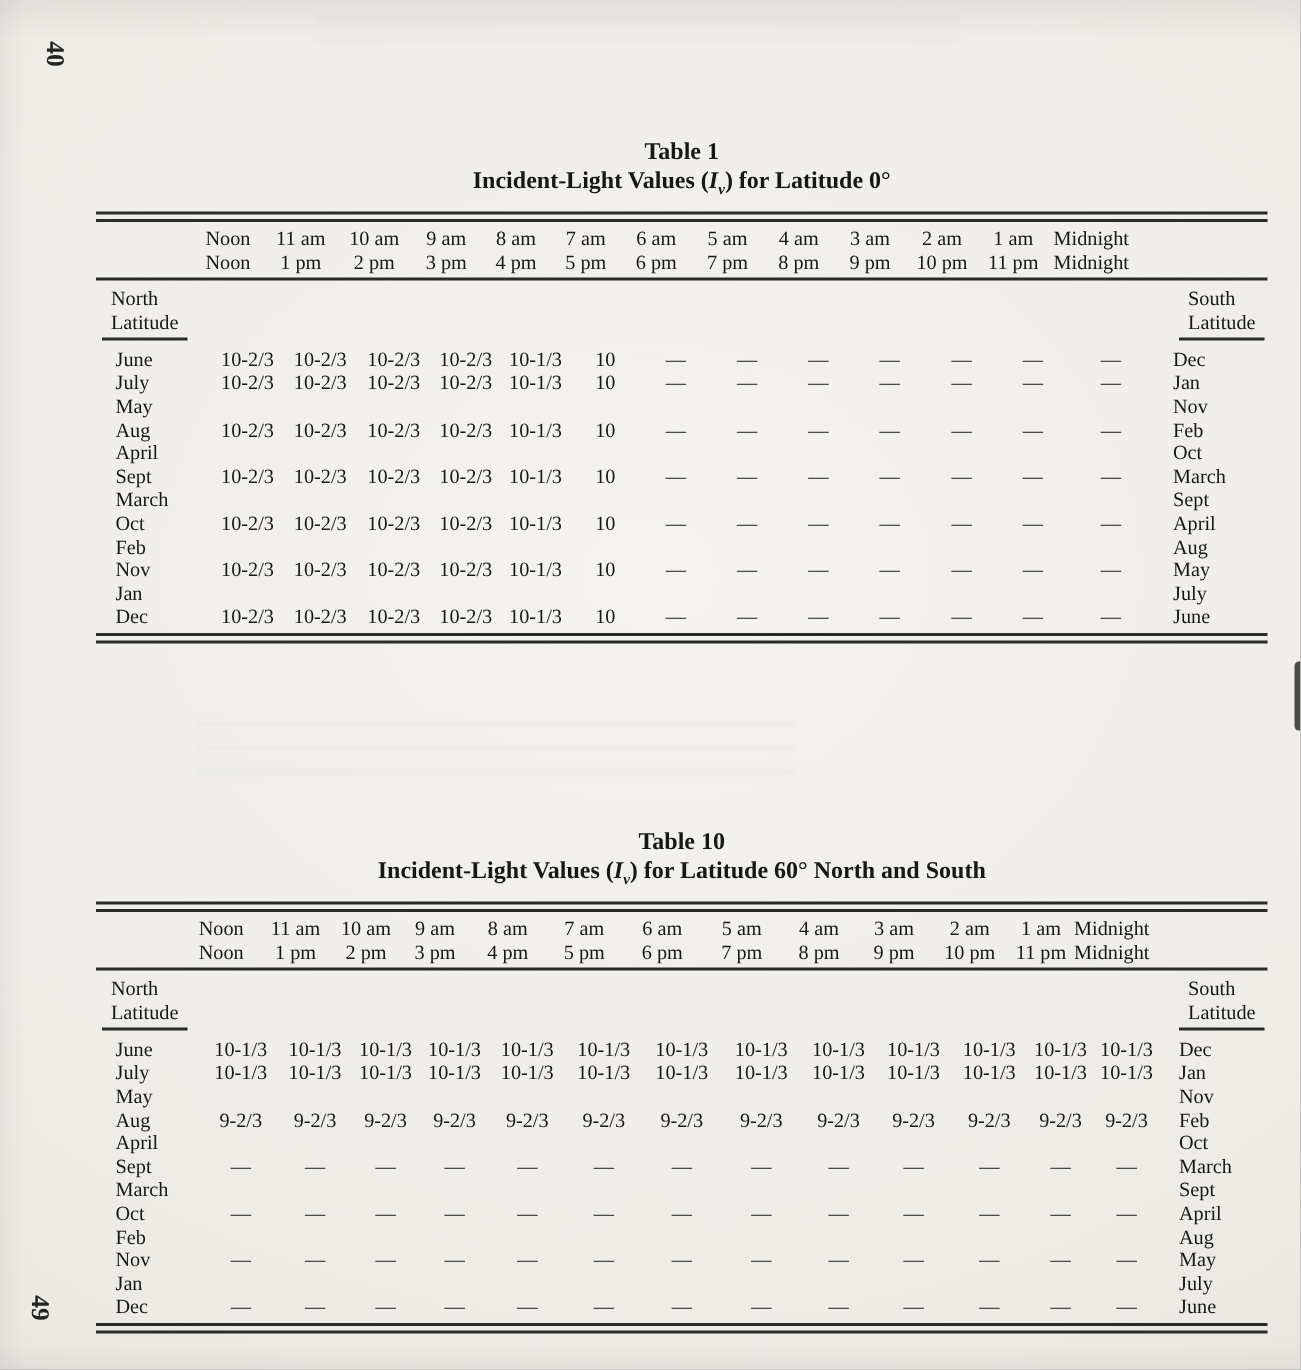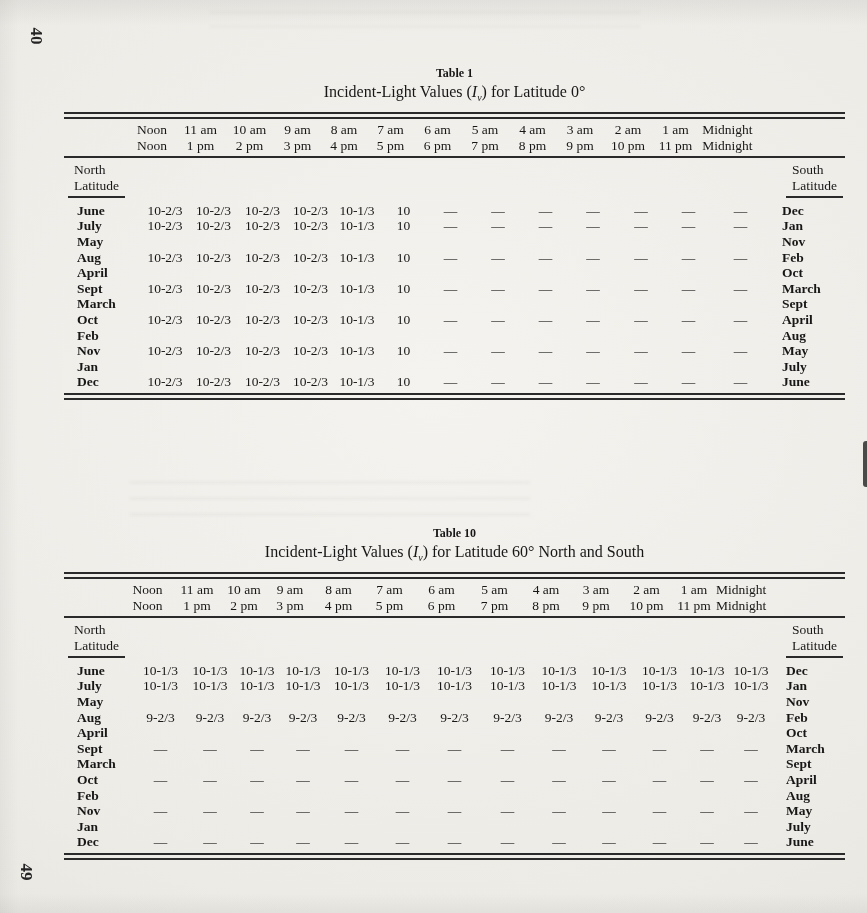--- a/index.html
+++ b/index.html
@@ -28,43 +28,43 @@
   .ghost.g1{left:130px;top:468px;width:400px;height:48px;
     background:repeating-linear-gradient(0deg, rgba(125,122,112,0.12) 0 3px, transparent 3px 16px);}
   .ghost.g2{left:210px;top:2px;width:430px;height:26px;
     background:repeating-linear-gradient(0deg, rgba(125,122,112,0.10) 0 3px, transparent 3px 14px);}
   .edge-mark{position:absolute;right:0;top:441px;width:4px;height:46px;background:#4a4a48;border-radius:3px 0 0 3px;}
 
   .table-block{position:absolute;left:64px;width:781px;}
   #t1{top:64px;}
   #t10{top:524px;}
 
-  .t-title{text-align:center;font-weight:bold;font-size:12px;line-height:18px;}
-  .t-subtitle{text-align:center;font-weight:normal;font-size:16px;line-height:19px;margin-bottom:11px;}
+  .t-title{text-align:center;font-weight:bold;font-size:16px;line-height:18px;margin-top:29px;}
+  .t-subtitle{text-align:center;font-weight:bold;font-size:16px;line-height:19px;margin-bottom:11px;}
   .t-subtitle .ivar{font-style:italic;}
   .t-subtitle sub{font-size:10px;font-style:italic;line-height:0;}
 
   .rule-double{height:3px;border-top:2px solid #2a2a2a;border-bottom:2px solid #2a2a2a;}
   .rule-double.bottom{margin-top:3px;border-top-width:2px;border-bottom-width:2px;}
   .rule{border-top:2px solid #2a2a2a;margin-top:2px;}
 
   .row{display:flex;align-items:center;}
   .row.hdr{margin-top:3px;align-items:flex-start;}
   .cell{flex:0 0 auto;text-align:center;font-size:13.5px;white-space:nowrap;overflow:visible;}
   .hline{line-height:16px;}
   .row.data{height:15.6px;}
 
   .lat-row{display:flex;justify-content:space-between;margin-top:3px;}
   .lat{display:inline-block;font-size:13.5px;line-height:16px;
        border-bottom:2px solid #2a2a2a;padding:1px 6px 2px;}
   .lat.left{margin-left:4px;}
   .lat.right{margin-right:2px;}
   .data-rows-gap{height:5px;}
 
-  .month{font-weight:bold;}
+  .month{font-weight:normal;}
   .cell.c0.month{text-align:left;padding-left:13px;}
   .cell.c14.month{text-align:left;padding-left:13px;}
 
   
   #t1 .c0{width:64px}  #t1 .c1{width:48px}  #t1 .c2{width:49px} #t1 .c3{width:49px}
   #t1 .c4{width:47px}  #t1 .c5{width:46px}  #t1 .c6{width:47px} #t1 .c7{width:47px}
   #t1 .c8{width:48px}  #t1 .c9{width:47px}  #t1 .c10{width:48px} #t1 .c11{width:48px}
   #t1 .c12{width:47px} #t1 .c13{width:57px} #t1 .c14{width:86px}
   
   #t10 .c0{width:58px}  #t10 .c1{width:51px}  #t10 .c2{width:48px} #t10 .c3{width:46px}

